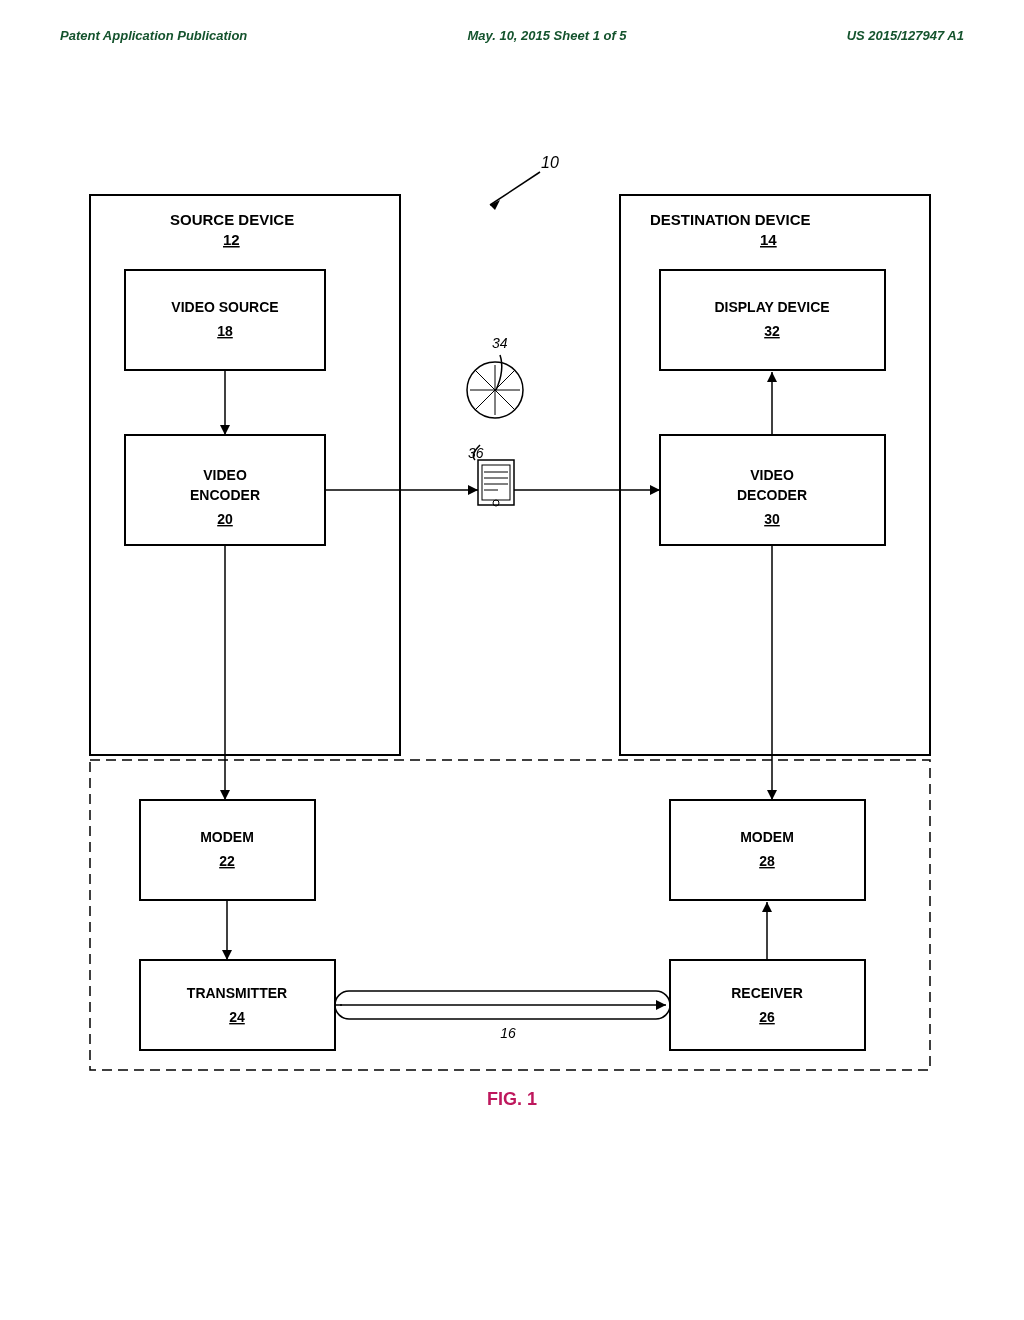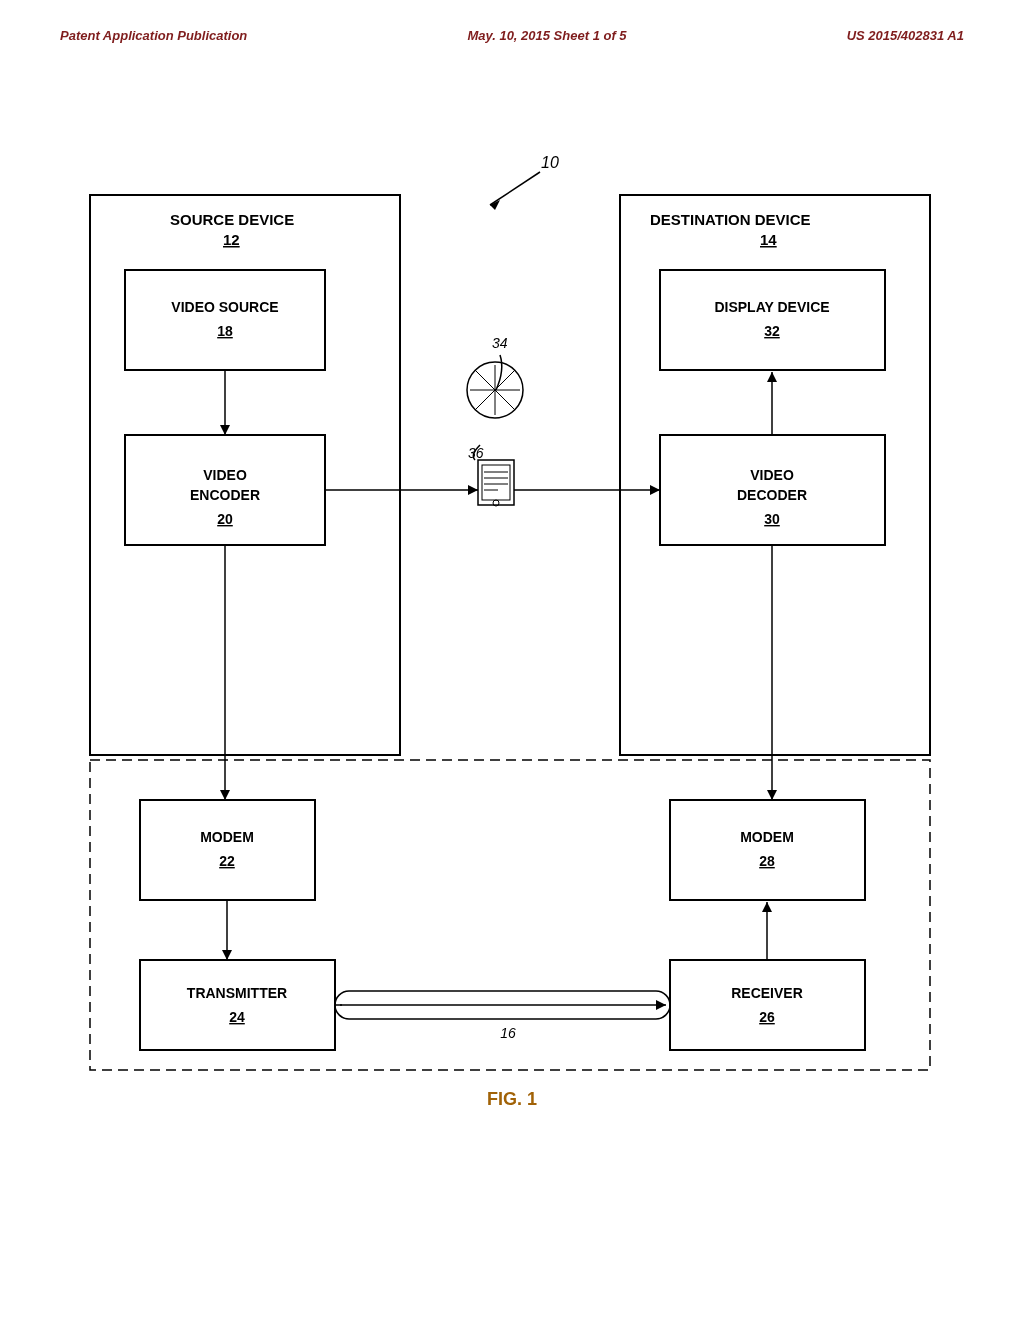--- a/index.html
+++ b/index.html
@@ -22,21 +22,21 @@
     
     .header {
       position: absolute;
       top: 28px;
       left: 60px;
       right: 60px;
       display: flex;
       justify-content: space-between;
       align-items: flex-end;
       font-size: 13px;
-      color: #7f1d1d;
+      color: #14532d;
     }
 
     .header-left {
       font-weight: bold;
       font-style: italic;
     }
 
     .header-center {
       font-weight: bold;
       font-style: italic;
@@ -57,21 +57,21 @@
     }
 
     
     .fig-label {
       position: absolute;
       bottom: 40px;
       left: 50%;
       transform: translateX(-50%);
       font-size: 18px;
       font-weight: bold;
-      color: #a16207;
+      color: #be185d;
     }
 
     
     .diagram-svg {
       position: absolute;
       top: 0;
       left: 0;
       width: 100%;
       height: 100%;
     }
@@ -81,21 +81,21 @@
     }
   </style>
 </head>
 <body>
 
 <div class="page">
 
   <div class="header">
     <span class="header-left">Patent Application Publication</span>
     <span class="header-center">May. 10, 2015  Sheet 1 of 5</span>
-    <span class="header-right">US 2015/402831 A1</span>
+    <span class="header-right">US 2015/127947 A1</span>
   </div>
 
   <div class="diagram">
     <svg class="diagram-svg" viewBox="0 0 904 970" xmlns="http://www.w3.org/2000/svg">
 
       <text x="490" y="28" font-size="16" font-family="Arial" font-style="italic" text-anchor="middle">10</text>
       <line x1="480" y1="32" x2="430" y2="65" stroke="#000" stroke-width="1.5"></line>
       <polygon points="430,65 440,60 435,70" fill="#000"></polygon>
 
       <rect x="30" y="55" width="310" height="560" fill="none" stroke="#000" stroke-width="2"></rect>

